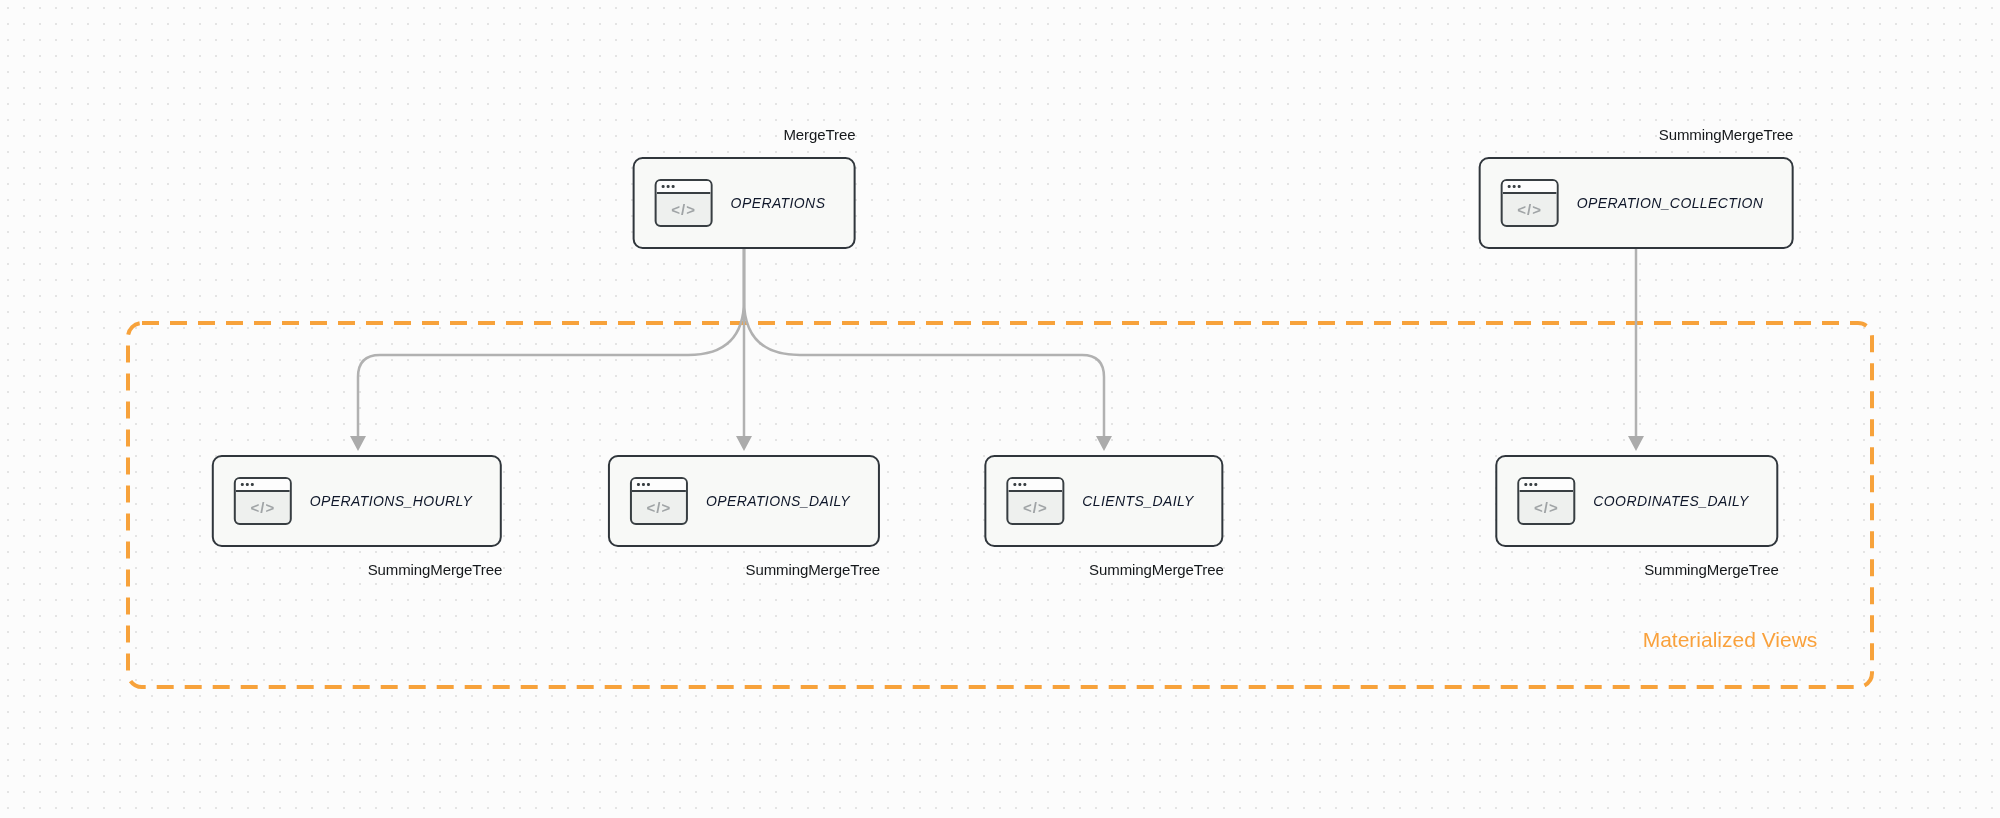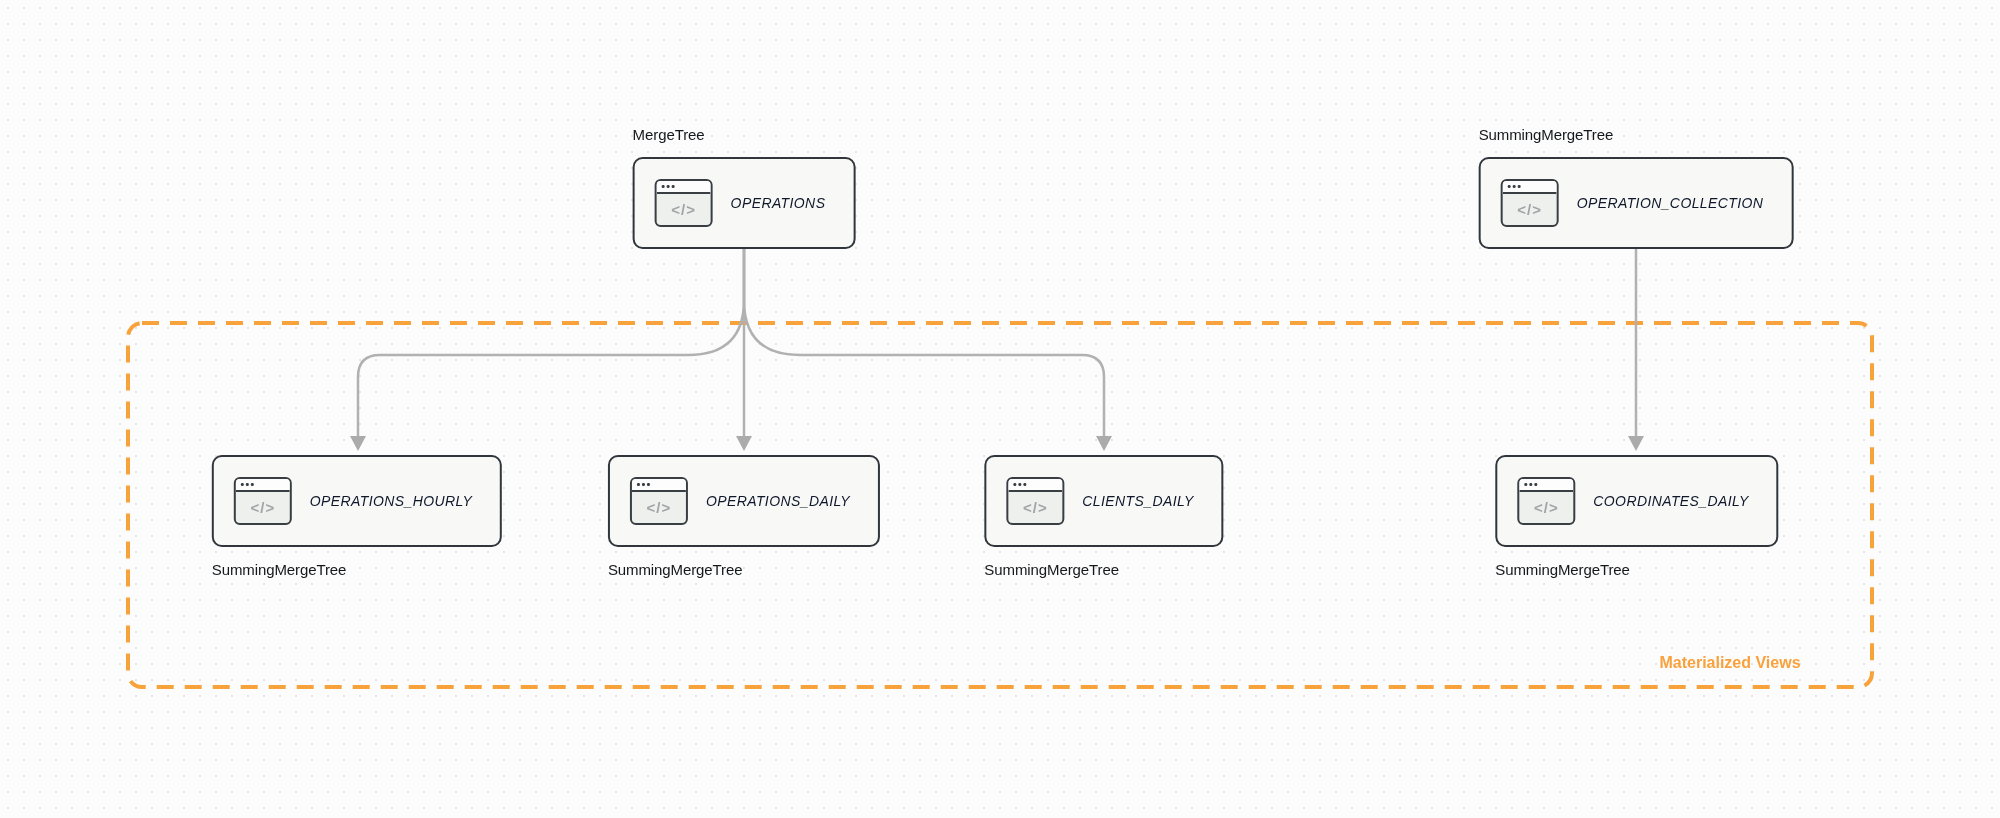--- a/index.html
+++ b/index.html
@@ -20,21 +20,21 @@
     position: absolute;
     left: 0; top: 0;
     z-index: 1;
   }
 
   .node {
     position: absolute;
     z-index: 2;
     display: flex;
     flex-direction: column;
-    align-items: flex-start;
+    align-items: flex-end;
     transform: translateX(-50%);
   }
 
   .engine-label {
     font-size: 15px;
     line-height: 18px;
     color: #15181b;
     font-weight: 400;
     letter-spacing: -0.1px;
     white-space: nowrap;
@@ -96,25 +96,24 @@
     font-size: 15px;
     letter-spacing: 1px;
   }
 
   .mv-label {
     position: absolute;
     left: 1730px;
     top: 628px;
     transform: translateX(-50%);
     z-index: 2;
-    font-size: 16px;
-    font-weight: 700;
+    font-size: 21px;
+    font-weight: 400;
     color: #f9a13c;
     white-space: nowrap;
-    margin-top: 26px;
   }
 </style>
 </head>
 <body>
 
 <div class="canvas">
 
   <svg class="wires" width="2000" height="818" viewBox="0 0 2000 818">
 
     <rect x="128" y="323" width="1744" height="364" rx="14" fill="none" stroke="#F7A23B" stroke-width="4" stroke-dasharray="17 11"></rect>

